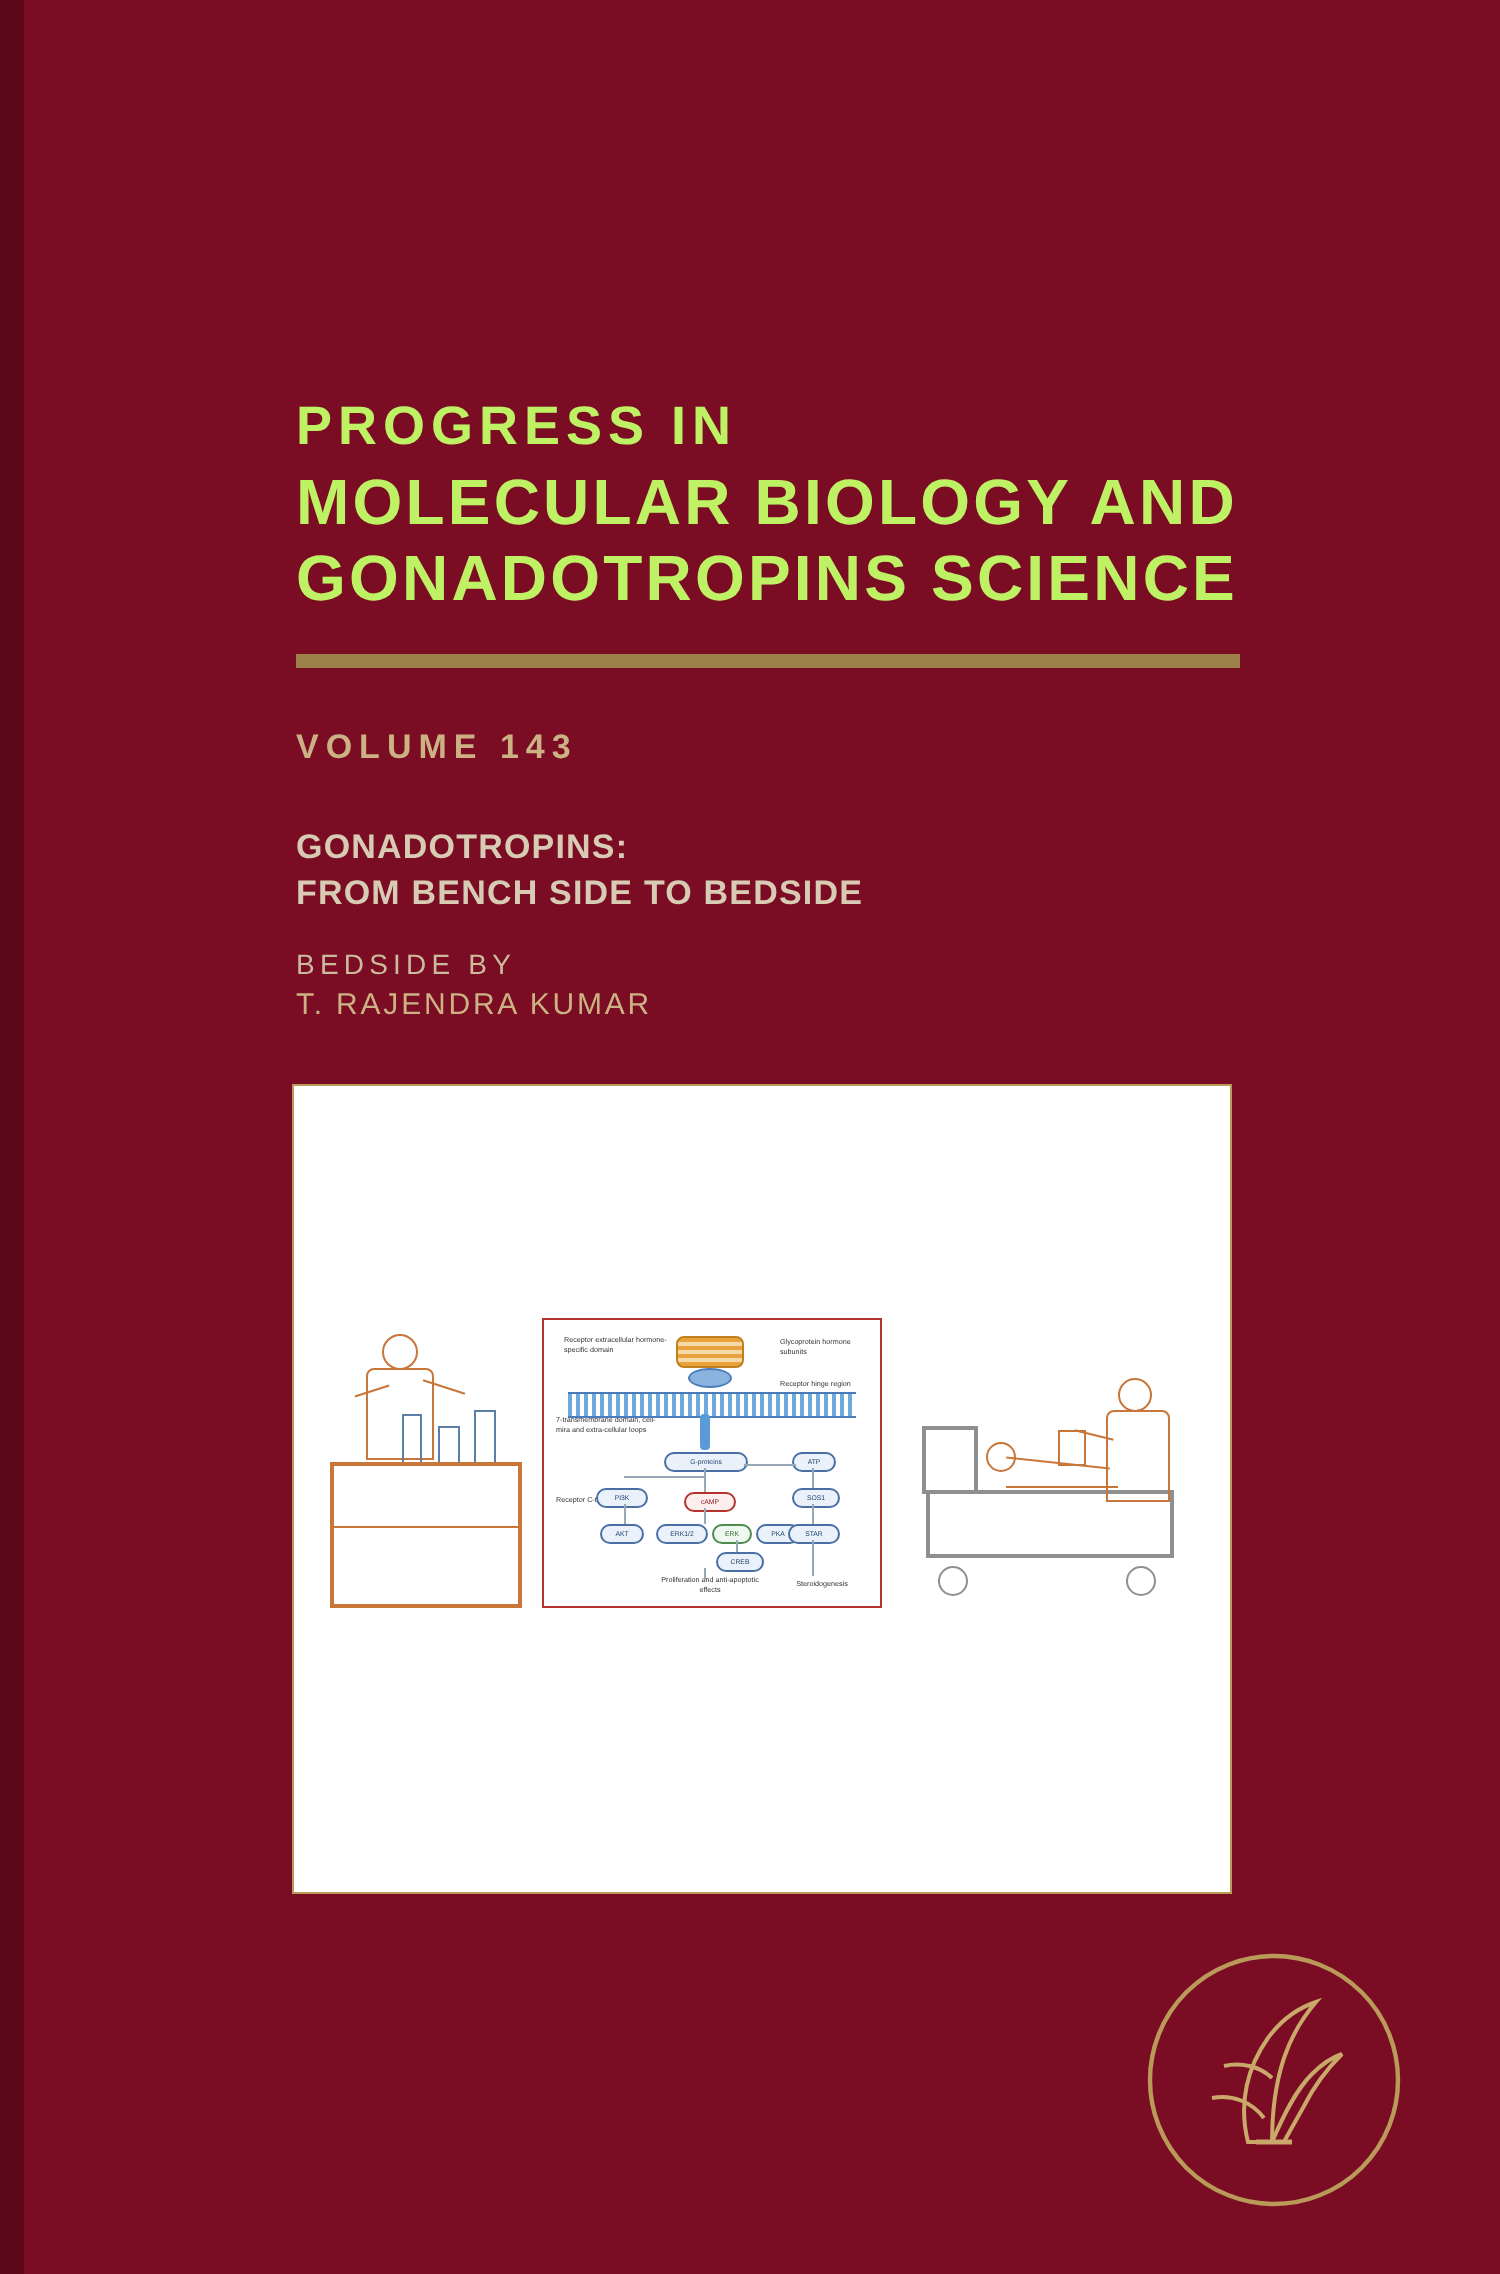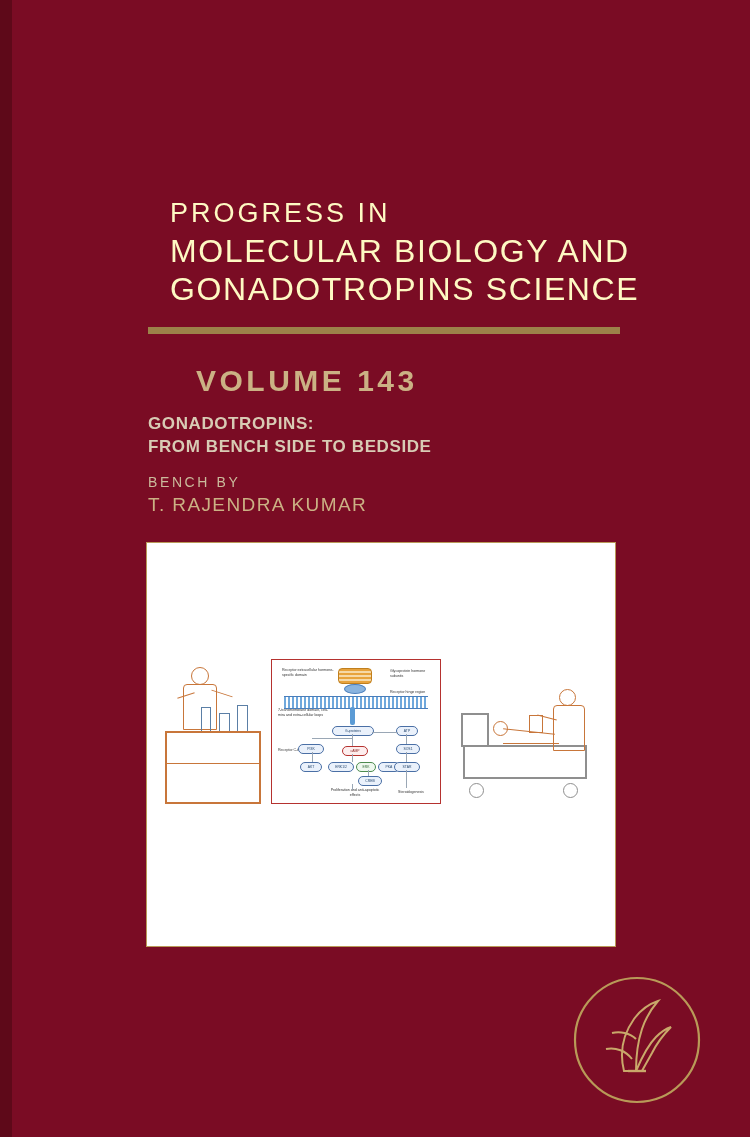--- a/index.html
+++ b/index.html
@@ -29,24 +29,23 @@
   }
   #inner {
     position: absolute;
     left: 12px; top: 0;
     width: 738px; height: 1137px;
   }
 
   .series-line {
     position: absolute;
     left: 136px;
-    color: #fef9c3;
+    color: #bef264;
     letter-spacing: 2.5px;
-    font-weight: normal;
-    margin-left: 22px;
+    font-weight: bold;
   }
   #series-1 {
     top: 198px;
     font-size: 27px;
     letter-spacing: 3px;
   }
   #series-2 {
     top: 232px;
     font-size: 32px;
     letter-spacing: 1.6px;
@@ -60,25 +59,24 @@
     top: 327px;
     width: 472px;
     height: 7px;
     background: #9c8249;
   }
 
   #volume {
     position: absolute;
     left: 136px;
     top: 364px;
-    font-size: 30px;
+    font-size: 17px;
     font-weight: bold;
     letter-spacing: 3.5px;
     color: #cbb184;
-    margin-left: 48px;
   }
 
   #subtitle {
     position: absolute;
     left: 136px;
     top: 412px;
     font-size: 17px;
     line-height: 23px;
     letter-spacing: 0.6px;
     color: #d8cbb4;
@@ -90,21 +88,21 @@
     left: 136px;
     top: 474px;
     font-size: 14px;
     letter-spacing: 2.6px;
     color: #cbbb9c;
   }
   #editor-name {
     position: absolute;
     left: 136px;
     top: 494px;
-    font-size: 19px;
+    font-size: 15px;
     letter-spacing: 1.4px;
     color: #cbb184;
   }
 
   
   #art-panel {
     position: absolute;
     left: 134px;
     top: 542px;
     width: 470px;
@@ -223,21 +221,21 @@
 
     <div class="series-line" id="series-2">MOLECULAR BIOLOGY AND GONADOTROPINS SCIENCE</div>
 
     <div id="gold-rule"></div>
 
     <div id="volume">VOLUME 143</div>
 
     <div id="subtitle" style="white-space: pre-line; font-weight: bold;">GONADOTROPINS:
 FROM BENCH SIDE TO BEDSIDE</div>
 
-    <div id="edited-by">BENCH BY</div>
+    <div id="edited-by">BEDSIDE BY</div>
 
     <div id="editor-name">T. RAJENDRA KUMAR</div>
 
     <div id="art-panel">
       <div id="art-inner">
 
         <div class="linefig" style="left:18px; top:120px; width:95px; height:160px;">
 
           <div class="ln" style="left:26px; top:4px; width:16px; height:16px; border-radius:50%; background:transparent; border:1px solid #c8763a;"></div>
 

